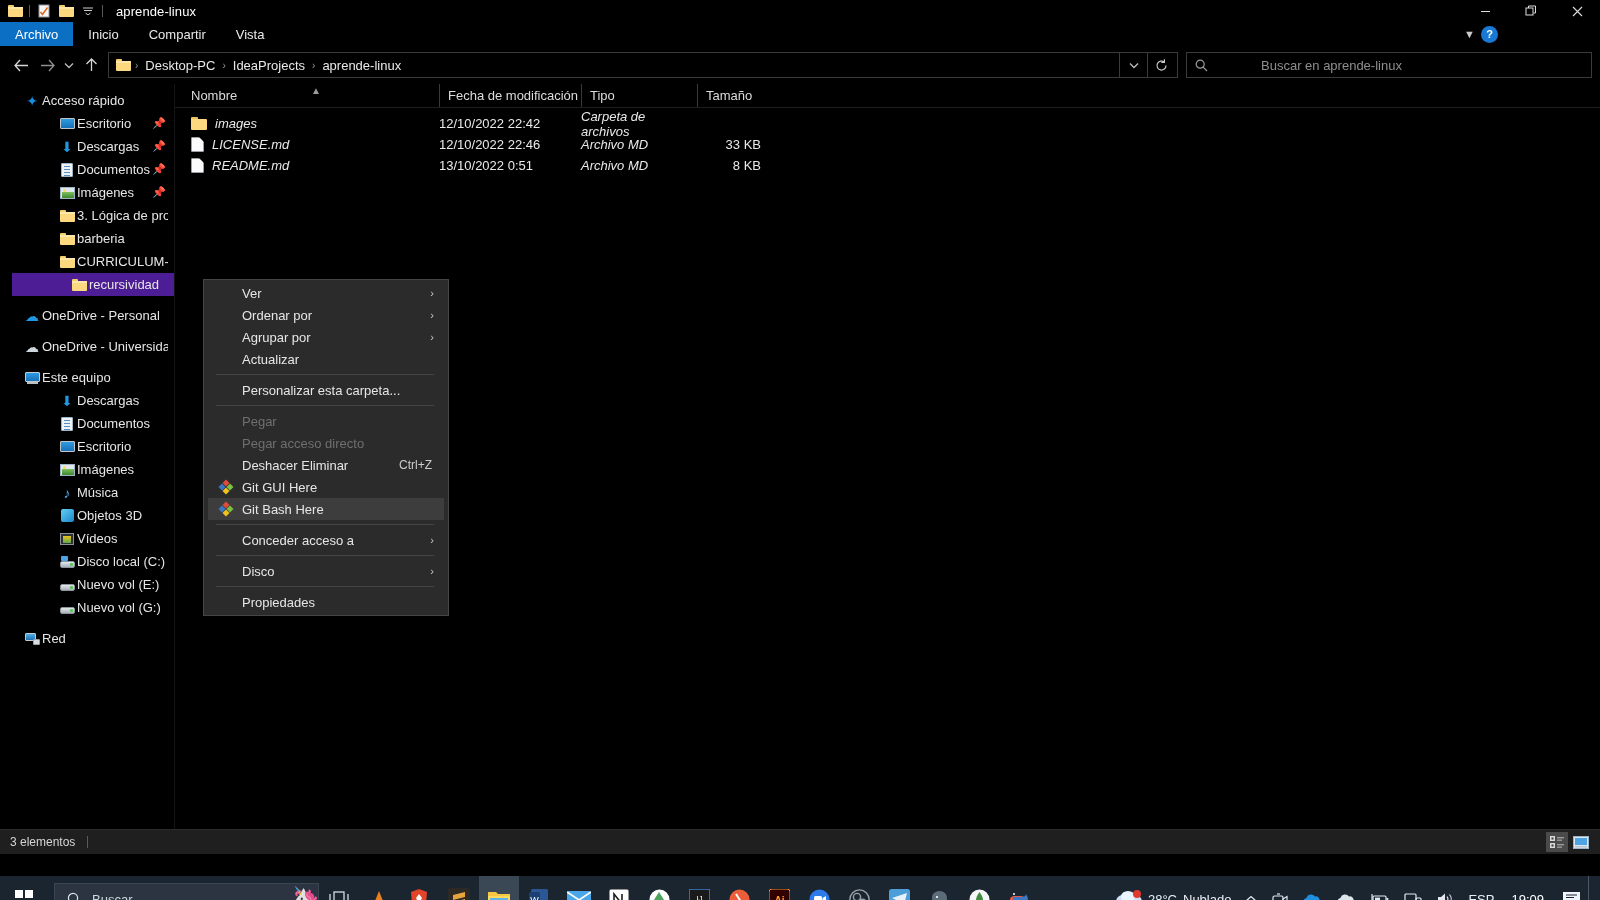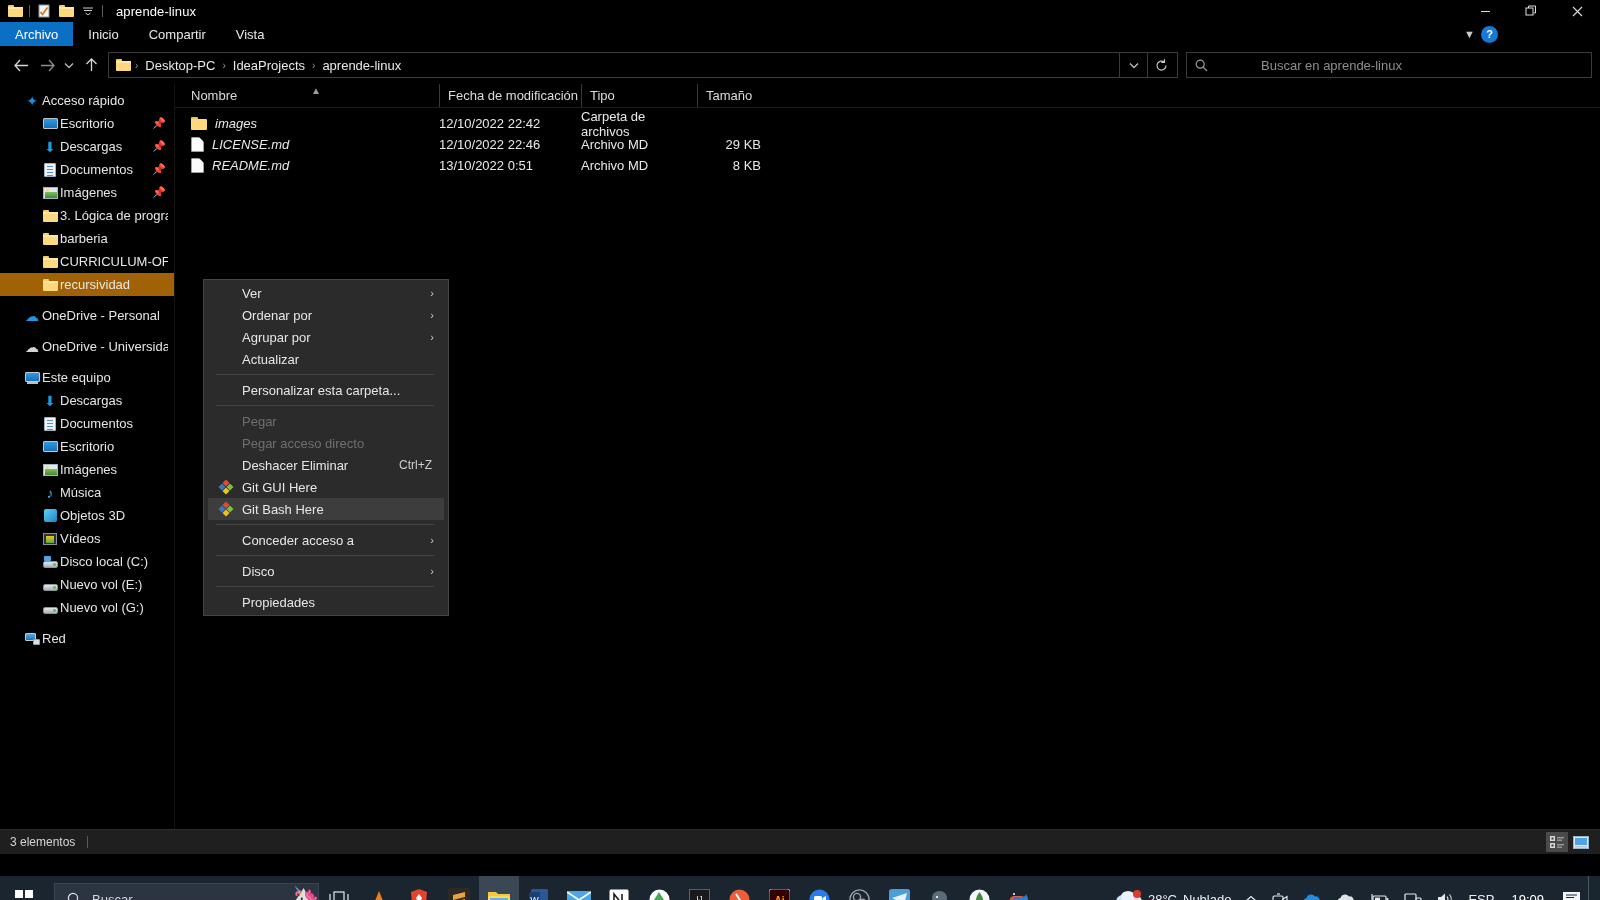--- a/index.html
+++ b/index.html
@@ -74,26 +74,26 @@
   
   #sidebar {
     width:175px; height:745px; background:#000; overflow:hidden;
     border-right:1px solid #141414; position:relative;
     padding-top:5px;
   }
   .nav-item {
     height:23px; display:flex; align-items:center; font-size:13px; color:#e6e6e6;
     white-space:nowrap; position:relative; padding-right:6px;
   }
-  .nav-item.sel { background:#a16207; }
+  .nav-item.sel { background:#4c1d95;margin-left:12px; }
   .nav-item .ico { width:20px; display:flex; align-items:center; justify-content:center; flex-shrink:0; }
   .nav-item .lbl { overflow:hidden; }
   .nav-item .pin { position:absolute; right:8px; color:#b9b9b9; font-size:11px; }
   .lvl0 { padding-left:22px; }
-  .lvl1 { padding-left:40px; }
+  .lvl1 { padding-left:57px; }
   .nav-gap { height:8px; }
 
   .ic-star { color:#1a8fe0; font-size:14px; }
   .ic-desktop { width:15px;height:11px;background:linear-gradient(#2f9ae0,#1671b8);border:1px solid #bfc6cb;border-radius:1px; position:relative;}
   .ic-dl { color:#1f9ae0; font-size:14px; }
   .ic-doc { width:12px;height:14px;background:#eef3f8;border:1px solid #9fb4c7;border-radius:1px;position:relative;overflow:hidden;}
   .ic-doc:after{content:"";position:absolute;left:2px;top:2px;right:2px;height:1px;background:#5b8ec4;box-shadow:0 3px 0 #5b8ec4,0 6px 0 #5b8ec4,0 9px 0 #5b8ec4;}
   .ic-img { width:15px;height:12px;background:#dfe8ef;border:1px solid #9fb4c7;position:relative;overflow:hidden;}
   .ic-img:after{content:"";position:absolute;left:1px;bottom:0;width:13px;height:6px;background:linear-gradient(#7fbf5f,#3d8a2f);}
   .ic-img:before{content:"";position:absolute;left:2px;top:1px;width:3px;height:3px;border-radius:50%;background:#ffd95e;}
@@ -122,21 +122,21 @@
   }
   .col {
     display:flex; align-items:center; font-size:13px; color:#dcdcdc;
     border-left:1px solid #3a3a3a; padding-left:8px; position:relative;
   }
   .col.first { border-left:none; padding-left:16px; }
   .sort-caret { position:absolute; left:136px; top:1px; color:#9b9b9b; font-size:10px; }
   .frow { height:21px; display:flex; align-items:center; font-size:13px; color:#e9e9e9; }
   .fname { width:264px; display:flex; align-items:center; gap:8px; padding-left:16px;font-style:italic; }
   .fdate { width:142px; }
-  .ftype { width:116px; }
+  .ftype { width:116px;font-style:italic; }
   .fsize { width:78px; text-align:right; padding-right:14px; }
   .file-ico { width:13px; height:15px; background:#fbfbfb; border:1px solid #9aa0a6; position:relative; border-radius:1px; flex-shrink:0;}
   .file-ico:after { content:""; position:absolute; right:-1px; top:-1px; border-width:0 5px 5px 0; border-style:solid; border-color:#000 #000 transparent transparent;}
   .folder-row-ico { width:16px;height:13px;position:relative;flex-shrink:0;}
   .folder-row-ico .t{position:absolute;left:0;top:0;width:7px;height:3px;background:#e9c45f;border-radius:1px 1px 0 0;}
   .folder-row-ico .b{position:absolute;left:0;top:2px;width:16px;height:11px;background:#fcd87f;border-radius:0 1px 1px 1px;}
 
   
   #ctxmenu {
     position:absolute; left:203px; top:195px; width:246px;
@@ -531,21 +531,21 @@
           <div class="ftype">Carpeta de archivos</div>
           <div class="fsize"></div>
         </div>
         <div class="frow">
           <div class="fname">
             <span class="file-ico"></span>
             <span>LICENSE.md</span>
           </div>
           <div class="fdate">12/10/2022 22:46</div>
           <div class="ftype">Archivo MD</div>
-          <div class="fsize">29 KB</div>
+          <div class="fsize">33 KB</div>
         </div>
         <div class="frow">
           <div class="fname">
             <span class="file-ico"></span>
             <span>README.md</span>
           </div>
           <div class="fdate">13/10/2022 0:51</div>
           <div class="ftype">Archivo MD</div>
           <div class="fsize">8 KB</div>
         </div>

